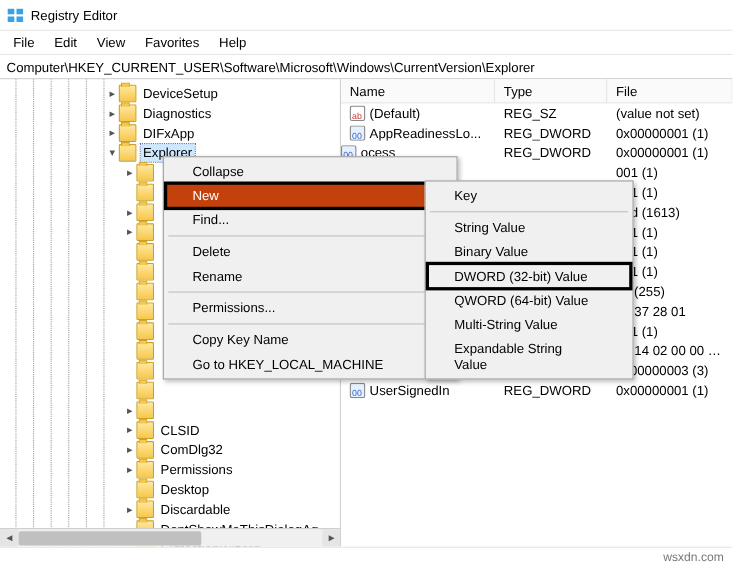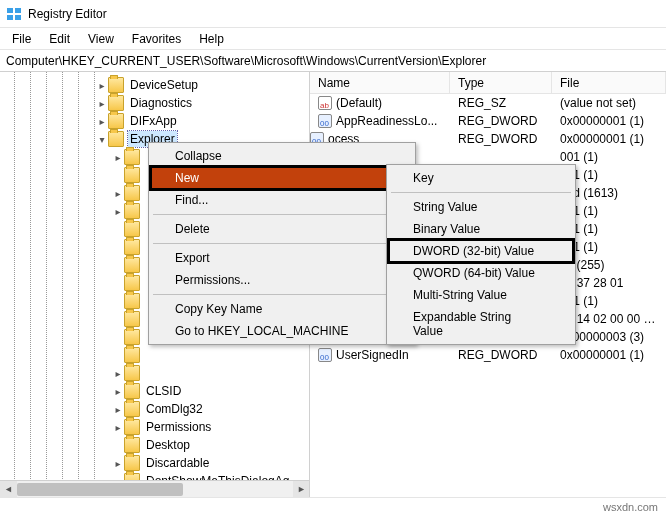--- a/index.html
+++ b/index.html
@@ -546,22 +546,22 @@
         </div>
       </div>
   </div>
 
   <div class="context-menu" id="ctx-main" style="left:148px; top:70px; width:268px;">
       <div class="cm-item"><span>Collapse</span></div>
       <div class="cm-item hl cm-highlight-border"><span>New</span><span class="arrow">▶</span></div>
       <div class="cm-item"><span>Find...</span></div>
       <div class="cm-sep"></div>
       <div class="cm-item"><span>Delete</span></div>
+      <div class="cm-item"><span>Rename</span></div>
       <div class="cm-sep"></div>
-      <div class="cm-item"><span>Export</span></div>
       <div class="cm-item"><span>Permissions...</span></div>
       <div class="cm-sep"></div>
       <div class="cm-item"><span>Copy Key Name</span></div>
       <div class="cm-item"><span>Go to HKEY_LOCAL_MACHINE</span></div>
     </div>
 
   <div class="context-menu" id="ctx-sub" style="left:386px; top:92px; width:190px;">
       <div class="cm-item"><span>Key</span></div>
       <div class="cm-sep"></div>
       <div class="cm-item"><span>String Value</span></div>

